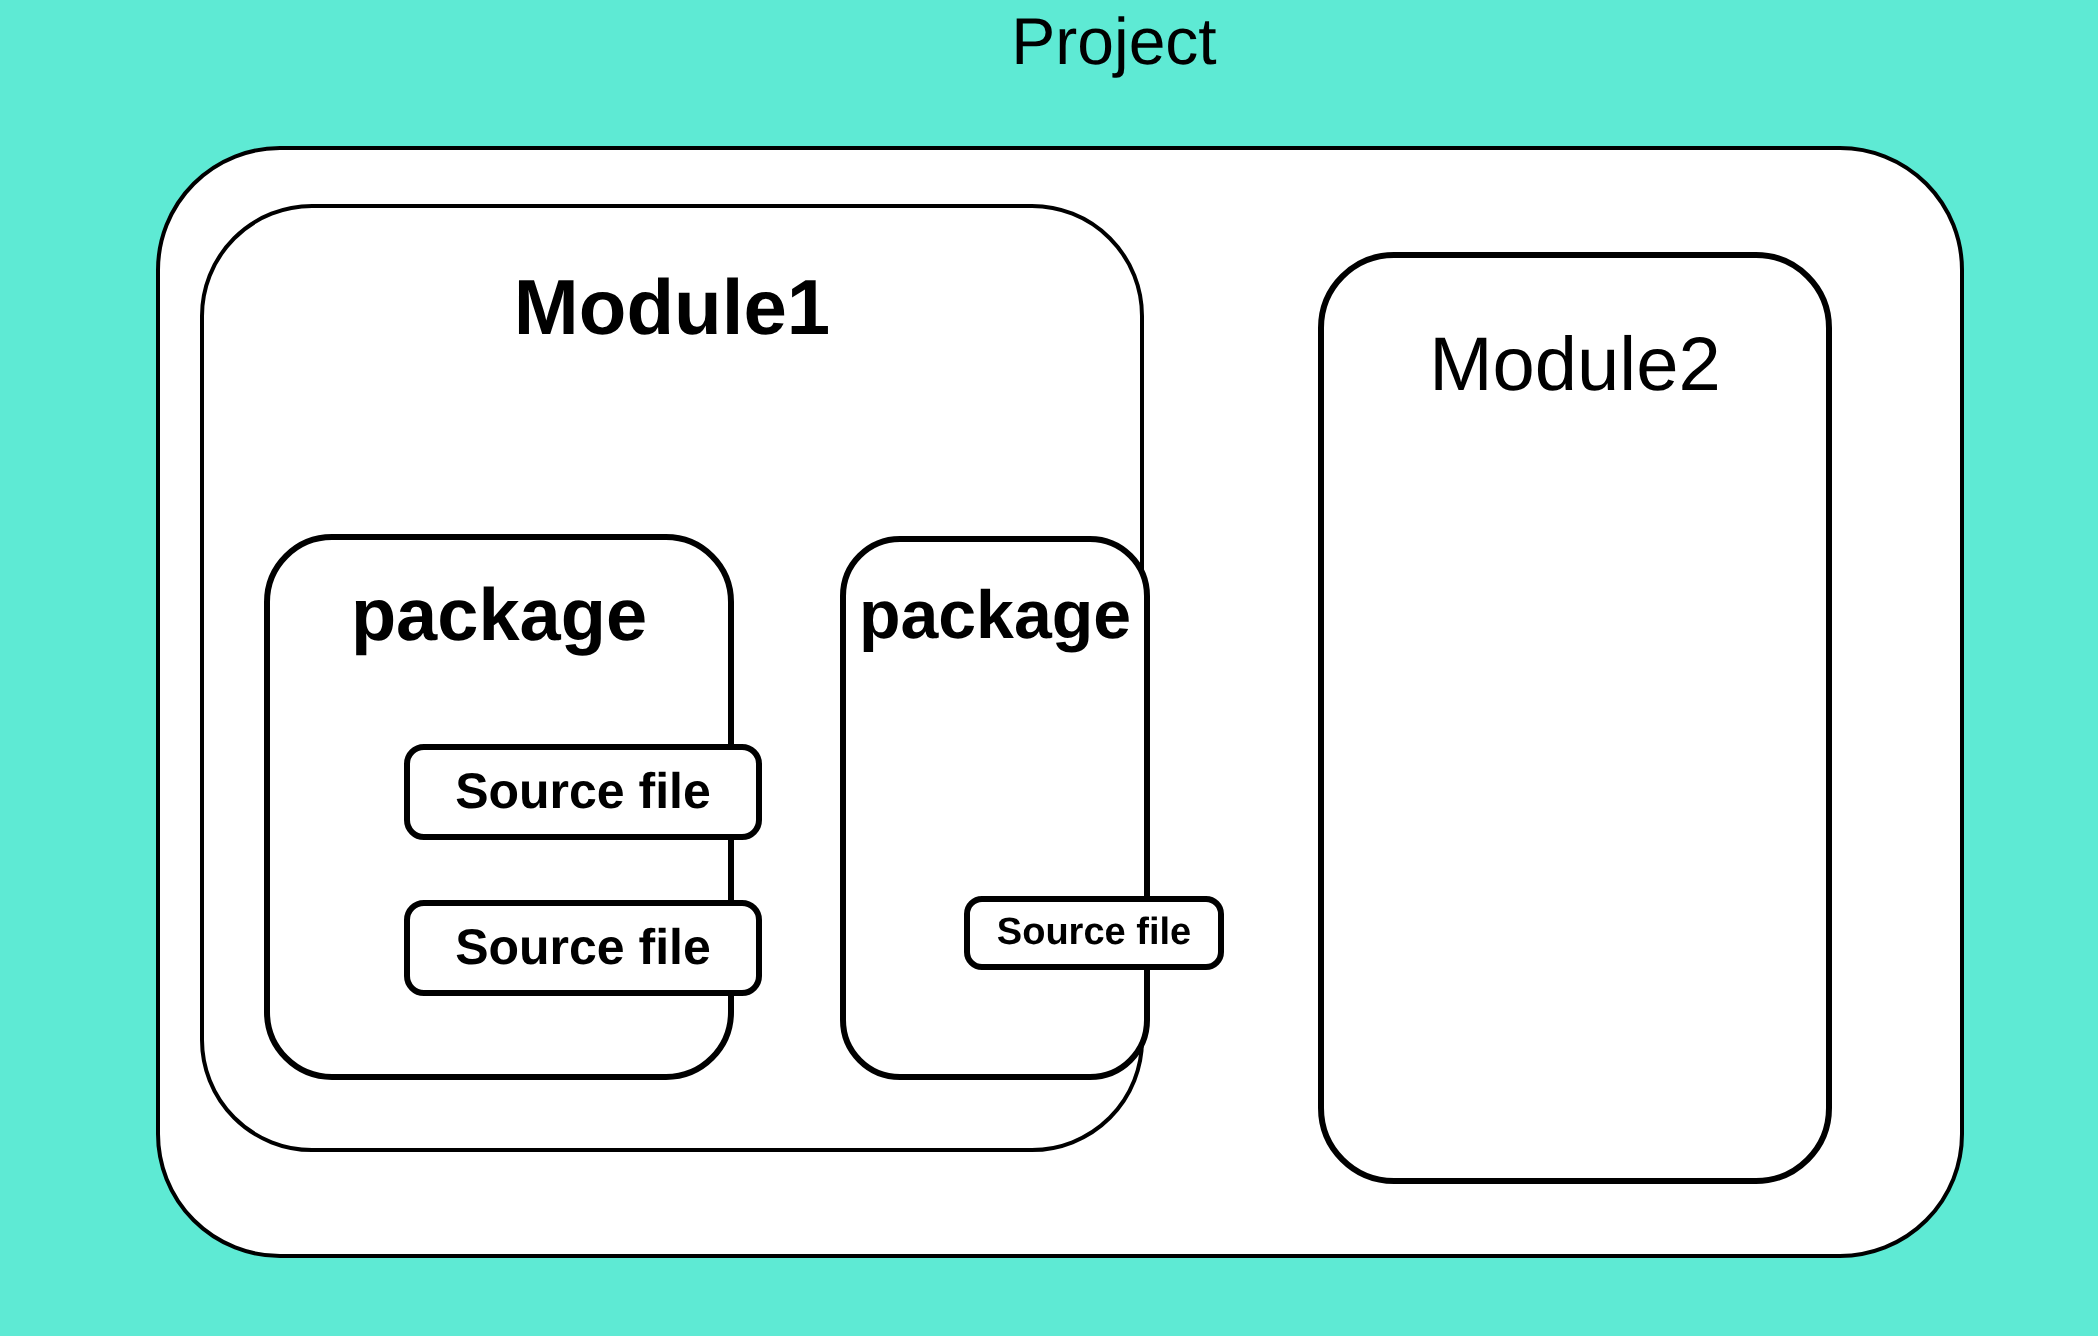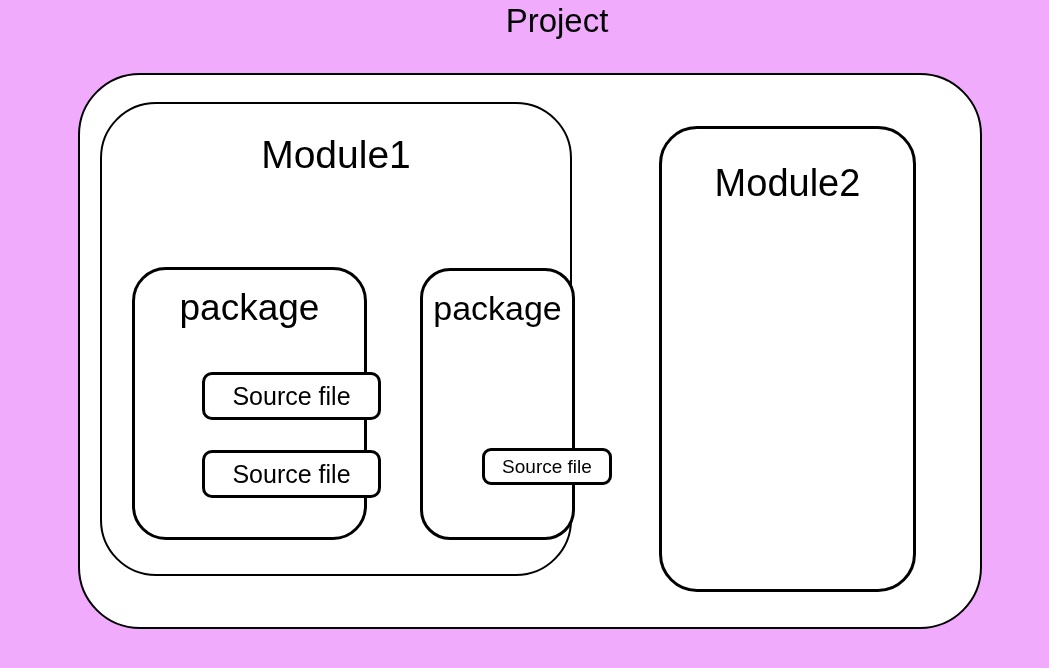--- a/index.html
+++ b/index.html
@@ -5,21 +5,21 @@
   html, body {
     margin: 0;
     padding: 0;
     background: #ffffff;
     font-family: "Liberation Sans", sans-serif;
   }
   .canvas {
     position: relative;
     width: 1049px;
     height: 668px;
-    background: #f0abfc;
+    background: #5eead4;
     overflow: hidden;
     color: #000000;
   }
   .box {
     position: absolute;
     background: #ffffff;
     border-style: solid;
     border-color: #000000;
     box-sizing: border-box;
   }
@@ -41,21 +41,21 @@
     transform: translateX(-50%);
     font-size: 33px;
     color: #000000;
     white-space: nowrap;
   }
 
   
   .project-box  { left: 78px;  top: 73px;  width: 904px; height: 556px; border-width: 2px; border-radius: 62px; }
 
   
-  .module1-box  { left: 98px;  top: 100px; width: 472px; height: 474px; border-width: 2px; border-radius: 56px; }
+  .module1-box  { left: 98px;  top: 100px; width: 472px; height: 474px; border-width: 2px; border-radius: 56px; font-weight: bold; }
   .module1-label { top: 30px; font-size: 39px; }
 
   
   .module2-box  { left: 657px; top: 124px; width: 257px; height: 466px; border-width: 3px; border-radius: 38px; }
   .module2-label { top: 34px; font-size: 38px; }
 
   
   .package1-box { left: 30px;  top: 163px; width: 235px; height: 273px; border-width: 3px; border-radius: 34px; }
   .package1-label { top: 18px; font-size: 37px; }
 

